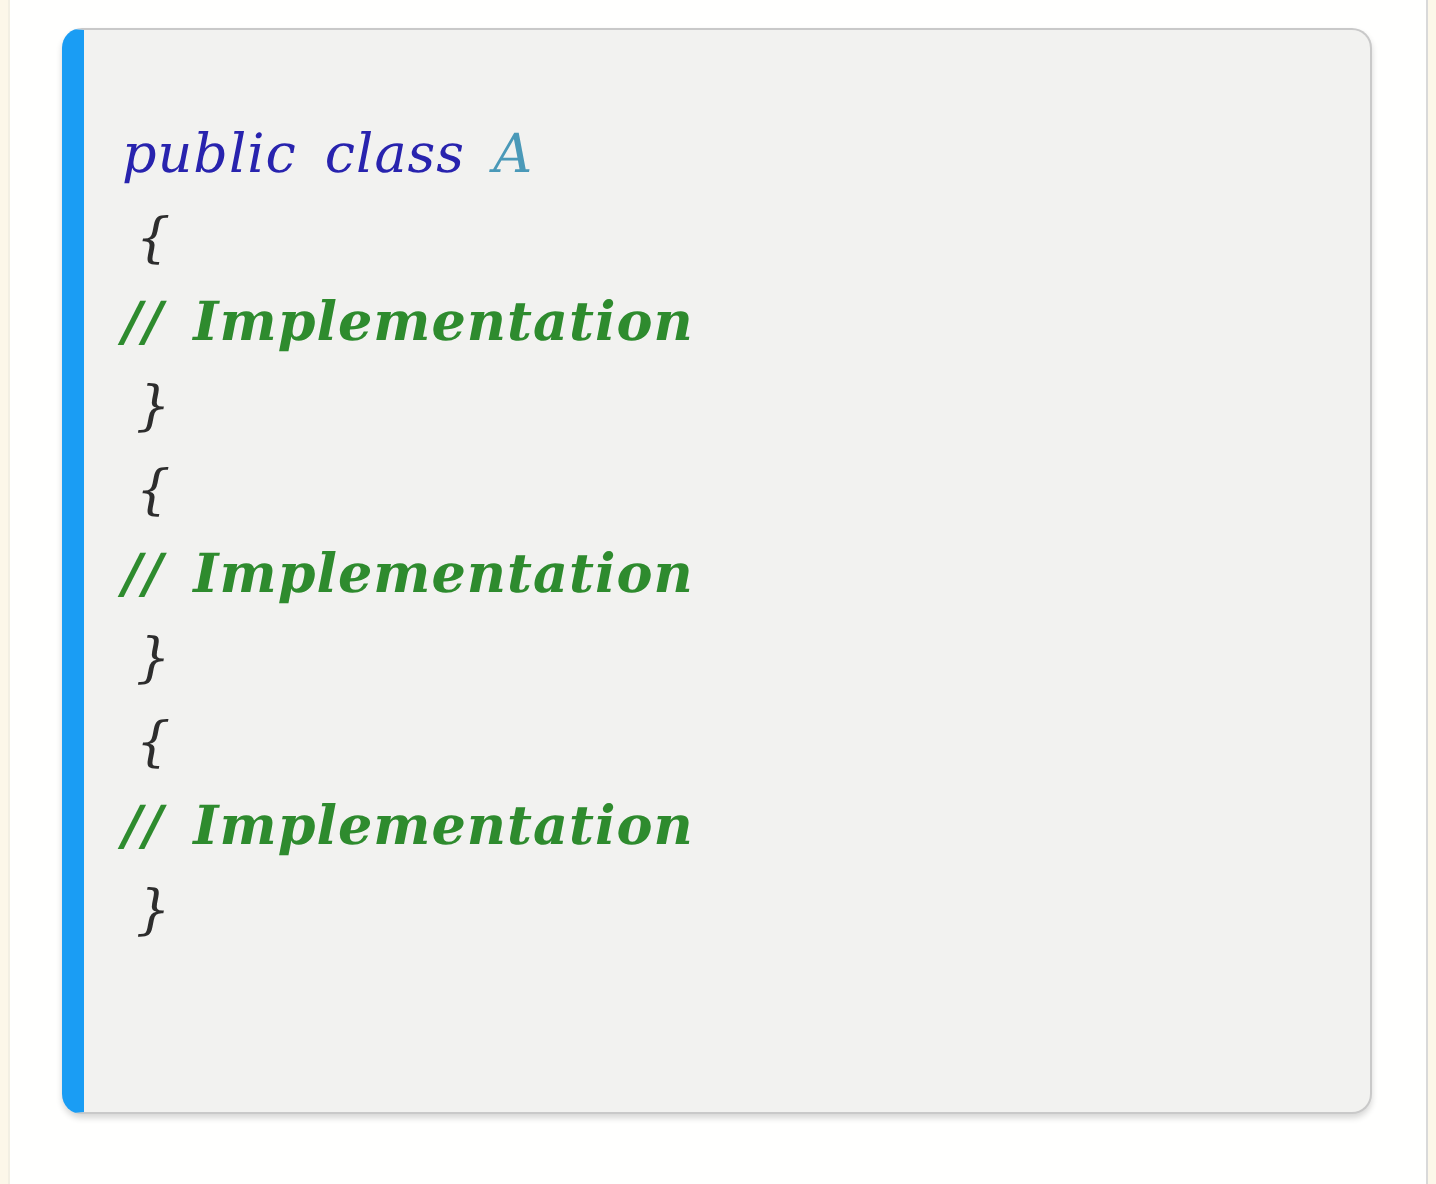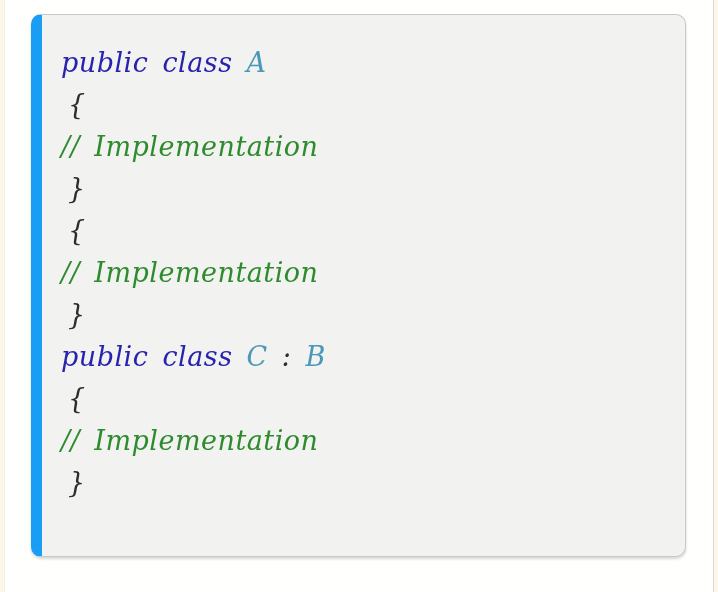--- a/index.html
+++ b/index.html
@@ -27,51 +27,50 @@
     left: 26px;
     top: 14px;
     width: 655px;
     height: 543px;
     box-sizing: border-box;
     background: #f2f2f0;
     border: 1px solid #c9c9c9;
     border-left: 11px solid #1a9df4;
     border-radius: 10px;
     box-shadow: 0 2px 3px rgba(0,0,0,0.16);
-    padding: 27px 18px 0 19px;
+    padding: 42px 18px 0 19px;
     overflow: hidden;
   }
   .code-line {
     height: 42px;
     line-height: 42px;
     font-family: "DejaVu Serif", serif;
     font-style: italic;
     font-size: 27px;
     white-space: pre;
     word-spacing: 5px;
     letter-spacing: 0.5px;
   }
   .code-line.indent { padding-left: 7px; }
   .tok-keyword { color: #2823ae; }
   .tok-type    { color: #4a99b8; }
-  .tok-comment { color: #2e8b2e; }
+  .tok-comment { color: #2e8b2e; font-weight: bold; }
   .tok-plain   { color: #2d2d2d; }
 </style>
 </head>
 <body>
 
 <div class="content-panel">
   <div class="code-card">
     <div id="code-lines">
         <div class="code-line"><span class="tok-keyword">public class </span><span class="tok-type">A</span></div>
         <div class="code-line indent"><span class="tok-plain">{</span></div>
         <div class="code-line"><span class="tok-comment">// Implementation</span></div>
         <div class="code-line indent"><span class="tok-plain">}</span></div>
         <div class="code-line indent"><span class="tok-plain">{</span></div>
         <div class="code-line"><span class="tok-comment">// Implementation</span></div>
         <div class="code-line indent"><span class="tok-plain">}</span></div>
-        <div class="code-line"><span class="tok-keyword">public class </span><span class="tok-type">C</span><span class="tok-plain"> : </span><span class="tok-type">B</span></div>
         <div class="code-line indent"><span class="tok-plain">{</span></div>
         <div class="code-line"><span class="tok-comment">// Implementation</span></div>
         <div class="code-line indent"><span class="tok-plain">}</span></div>
       </div>
   </div>
 </div>
 
 </body></html>

